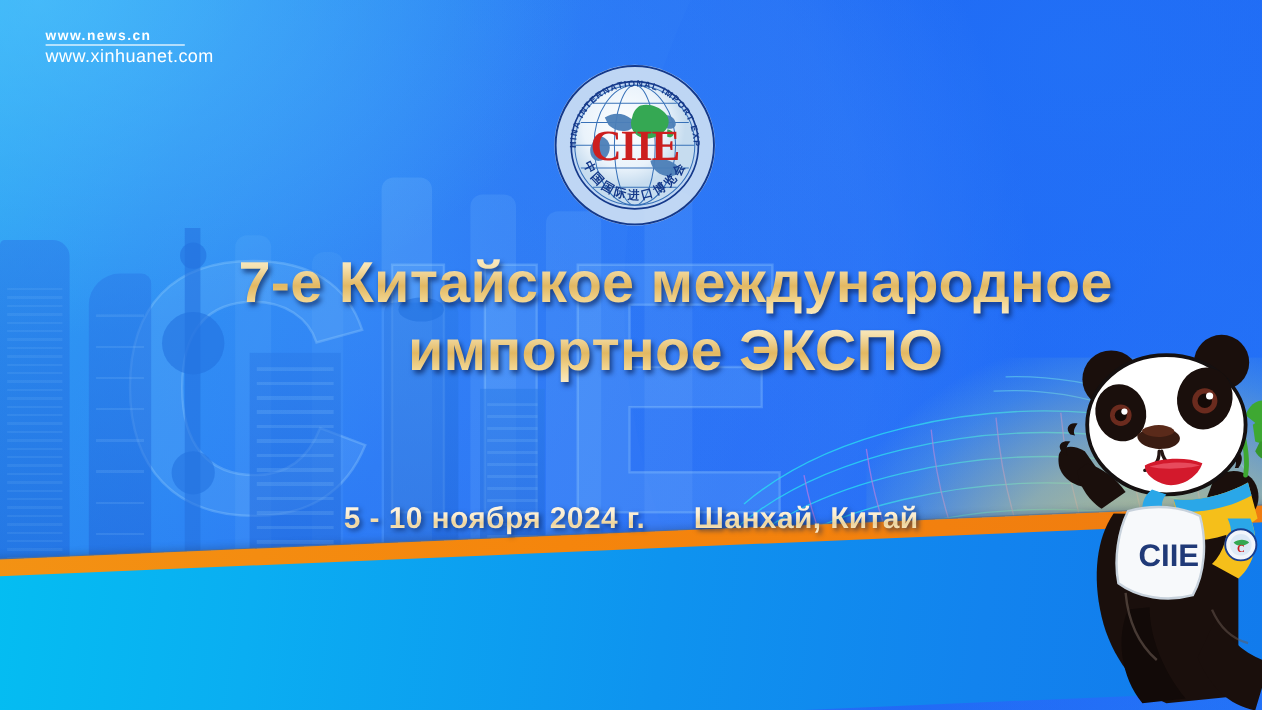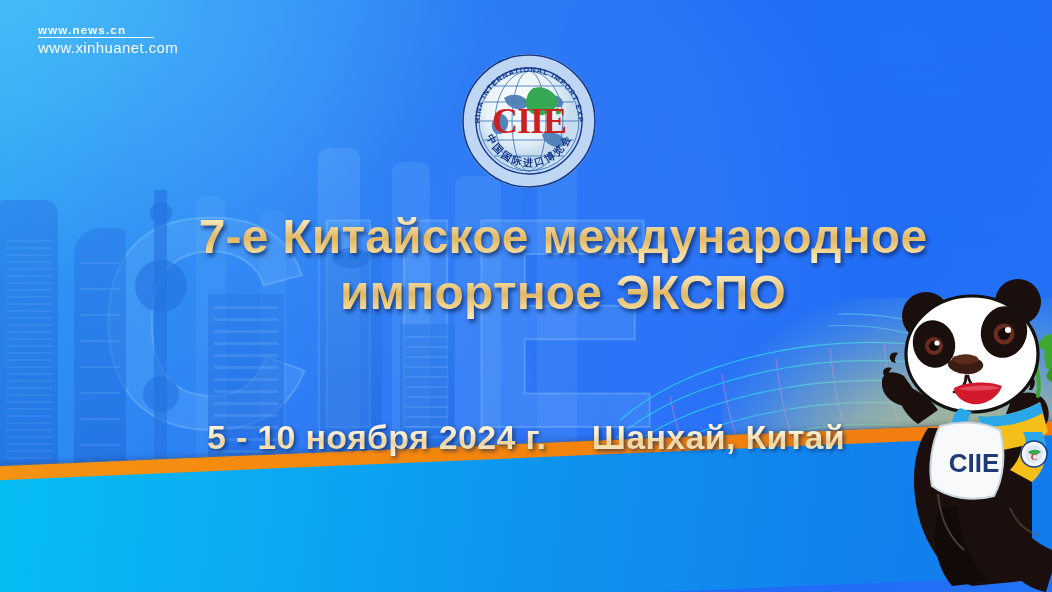--- a/index.html
+++ b/index.html
@@ -86,21 +86,21 @@
   .tline{
     font-size:49px;font-weight:bold;line-height:62px;letter-spacing:.2px;
     background:linear-gradient(180deg,#fff6e0 0%,#f6e2b0 26%,#e2b862 52%,#f3d793 74%,#fdf3d8 100%);
     -webkit-background-clip:text;background-clip:text;color:transparent;
     filter:drop-shadow(2px 3px 2px rgba(10,35,90,.72));
   }
   .tline.l1{font-size:48px;}
   .tline.l2{font-size:48px;margin-top:-6px;}
   .dateLine{
     position:absolute;left:0;top:418px;width:1052px;text-align:center;
-    font-size:34px;font-weight:bold;letter-spacing:.3px;
+    font-size:25px;font-weight:bold;letter-spacing:.3px;
     background:linear-gradient(180deg,#fffaf0 0%,#fbedcf 40%,#edd39b 62%,#fff7e6 100%);
     -webkit-background-clip:text;background-clip:text;color:transparent;
     filter:drop-shadow(2px 2px 2px rgba(10,35,90,.7));
   }
   .gapsp{display:inline-block;width:26px;}
 
   
   .panda{position:absolute;right:-6px;top:258px;width:176px;height:334px;}
 </style>
 </head>

